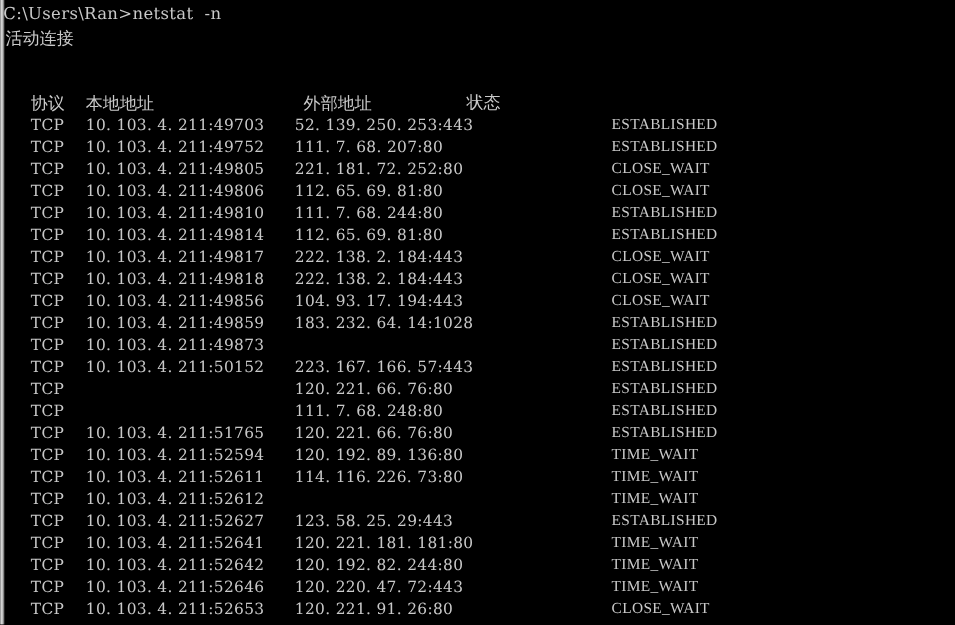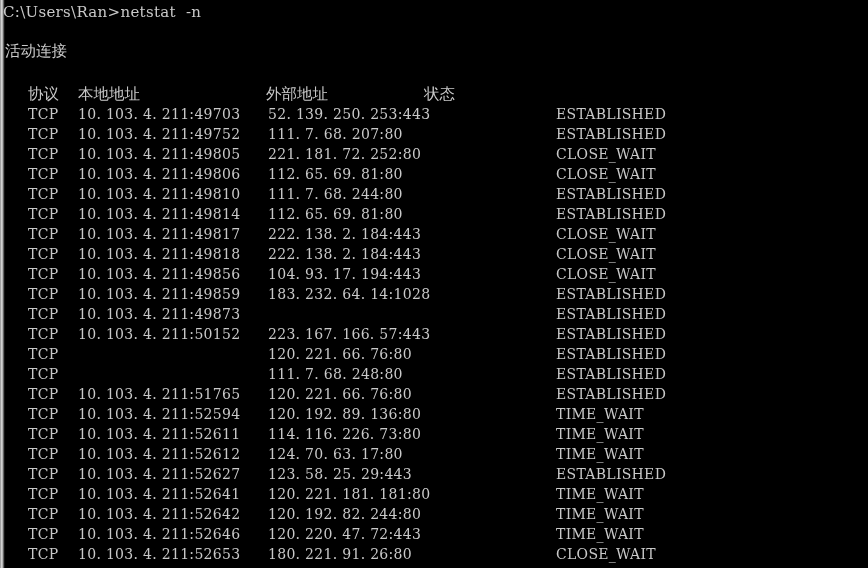--- a/index.html
+++ b/index.html
@@ -47,23 +47,23 @@
   
   .prompt-line {
     top: 2px;
     left: 3px;
     font-family: "DejaVu Serif", "Liberation Serif", serif;
     font-size: 15px;
     letter-spacing: 0.4px;
   }
   .blank-line { top: 22px; }
   .heading-line {
-    top: 42px;
+    top: 26px;
     left: 5px;
-    font-family: Liberation Mono, monospace;
+    font-family: Liberation Sans, sans-serif;
     font-size: 15.5px;
   }
   .blank-line2 { top: 64px; }
 
   
   #table {
     position: absolute;
     left: 0;
     top: 84px;
     width: 752px;
@@ -82,26 +82,26 @@
     font-size: 15.5px;
   }
   .cell {
     position: absolute;
     top: 0;
     white-space: pre;
   }
   .c-proto { left: 28px; }
   .c-local { left: 78px; text-align: center; }
   .c-foreign { left: 268px; }
-  .c-state  { left: 556px; }
+  .c-state  { left: 556px; font-family: Liberation Serif, serif; }
 
   
   .h-proto   { left: 28px; }
   .h-local   { left: 78px; }
-  .h-foreign { left: 266px; text-align: right; }
+  .h-foreign { left: 276px; text-align: right; }
   .h-state   { left: 424px; font-family: Liberation Serif, serif; }
 
   .mono {
     font-family: "DejaVu Serif", "Liberation Serif", serif;
     letter-spacing: 0.3px;
   }
 </style>
 </head>
 <body>
 
@@ -137,23 +137,23 @@
           <div class="row mono"><span class="cell c-proto">TCP</span><span class="cell c-local">10. 103. 4. 211:49818</span><span class="cell c-foreign">222. 138. 2. 184:443</span><span class="cell c-state">CLOSE_WAIT</span></div>
           <div class="row mono"><span class="cell c-proto">TCP</span><span class="cell c-local">10. 103. 4. 211:49856</span><span class="cell c-foreign">104. 93. 17. 194:443</span><span class="cell c-state">CLOSE_WAIT</span></div>
           <div class="row mono"><span class="cell c-proto">TCP</span><span class="cell c-local">10. 103. 4. 211:49859</span><span class="cell c-foreign">183. 232. 64. 14:1028</span><span class="cell c-state">ESTABLISHED</span></div>
           <div class="row mono"><span class="cell c-proto">TCP</span><span class="cell c-local">10. 103. 4. 211:49873</span><span class="cell c-state">ESTABLISHED</span></div>
           <div class="row mono"><span class="cell c-proto">TCP</span><span class="cell c-local">10. 103. 4. 211:50152</span><span class="cell c-foreign">223. 167. 166. 57:443</span><span class="cell c-state">ESTABLISHED</span></div>
           <div class="row mono"><span class="cell c-proto">TCP</span><span class="cell c-foreign">120. 221. 66. 76:80</span><span class="cell c-state">ESTABLISHED</span></div>
           <div class="row mono"><span class="cell c-proto">TCP</span><span class="cell c-foreign">111. 7. 68. 248:80</span><span class="cell c-state">ESTABLISHED</span></div>
           <div class="row mono"><span class="cell c-proto">TCP</span><span class="cell c-local">10. 103. 4. 211:51765</span><span class="cell c-foreign">120. 221. 66. 76:80</span><span class="cell c-state">ESTABLISHED</span></div>
           <div class="row mono"><span class="cell c-proto">TCP</span><span class="cell c-local">10. 103. 4. 211:52594</span><span class="cell c-foreign">120. 192. 89. 136:80</span><span class="cell c-state">TIME_WAIT</span></div>
           <div class="row mono"><span class="cell c-proto">TCP</span><span class="cell c-local">10. 103. 4. 211:52611</span><span class="cell c-foreign">114. 116. 226. 73:80</span><span class="cell c-state">TIME_WAIT</span></div>
-          <div class="row mono"><span class="cell c-proto">TCP</span><span class="cell c-local">10. 103. 4. 211:52612</span><span class="cell c-foreign">124. 70. 63. 17:80</span><span class="cell c-state">TIME_WAIT</span></div>
+          <div class="row mono"><span class="cell c-proto">TCP</span><span class="cell c-local">10. 103. 4. 211:52612</span><span class="cell c-state">TIME_WAIT</span></div>
           <div class="row mono"><span class="cell c-proto">TCP</span><span class="cell c-local">10. 103. 4. 211:52627</span><span class="cell c-foreign">123. 58. 25. 29:443</span><span class="cell c-state">ESTABLISHED</span></div>
           <div class="row mono"><span class="cell c-proto">TCP</span><span class="cell c-local">10. 103. 4. 211:52641</span><span class="cell c-foreign">120. 221. 181. 181:80</span><span class="cell c-state">TIME_WAIT</span></div>
           <div class="row mono"><span class="cell c-proto">TCP</span><span class="cell c-local">10. 103. 4. 211:52642</span><span class="cell c-foreign">120. 192. 82. 244:80</span><span class="cell c-state">TIME_WAIT</span></div>
           <div class="row mono"><span class="cell c-proto">TCP</span><span class="cell c-local">10. 103. 4. 211:52646</span><span class="cell c-foreign">120. 220. 47. 72:443</span><span class="cell c-state">TIME_WAIT</span></div>
-          <div class="row mono"><span class="cell c-proto">TCP</span><span class="cell c-local">10. 103. 4. 211:52653</span><span class="cell c-foreign">180. 221. 91. 26:80</span><span class="cell c-state">CLOSE_WAIT</span></div>
+          <div class="row mono"><span class="cell c-proto">TCP</span><span class="cell c-local">10. 103. 4. 211:52653</span><span class="cell c-foreign">120. 221. 91. 26:80</span><span class="cell c-state">CLOSE_WAIT</span></div>
         </div>
     </div>
 
   </div>
 </div>
 
 </body></html>

